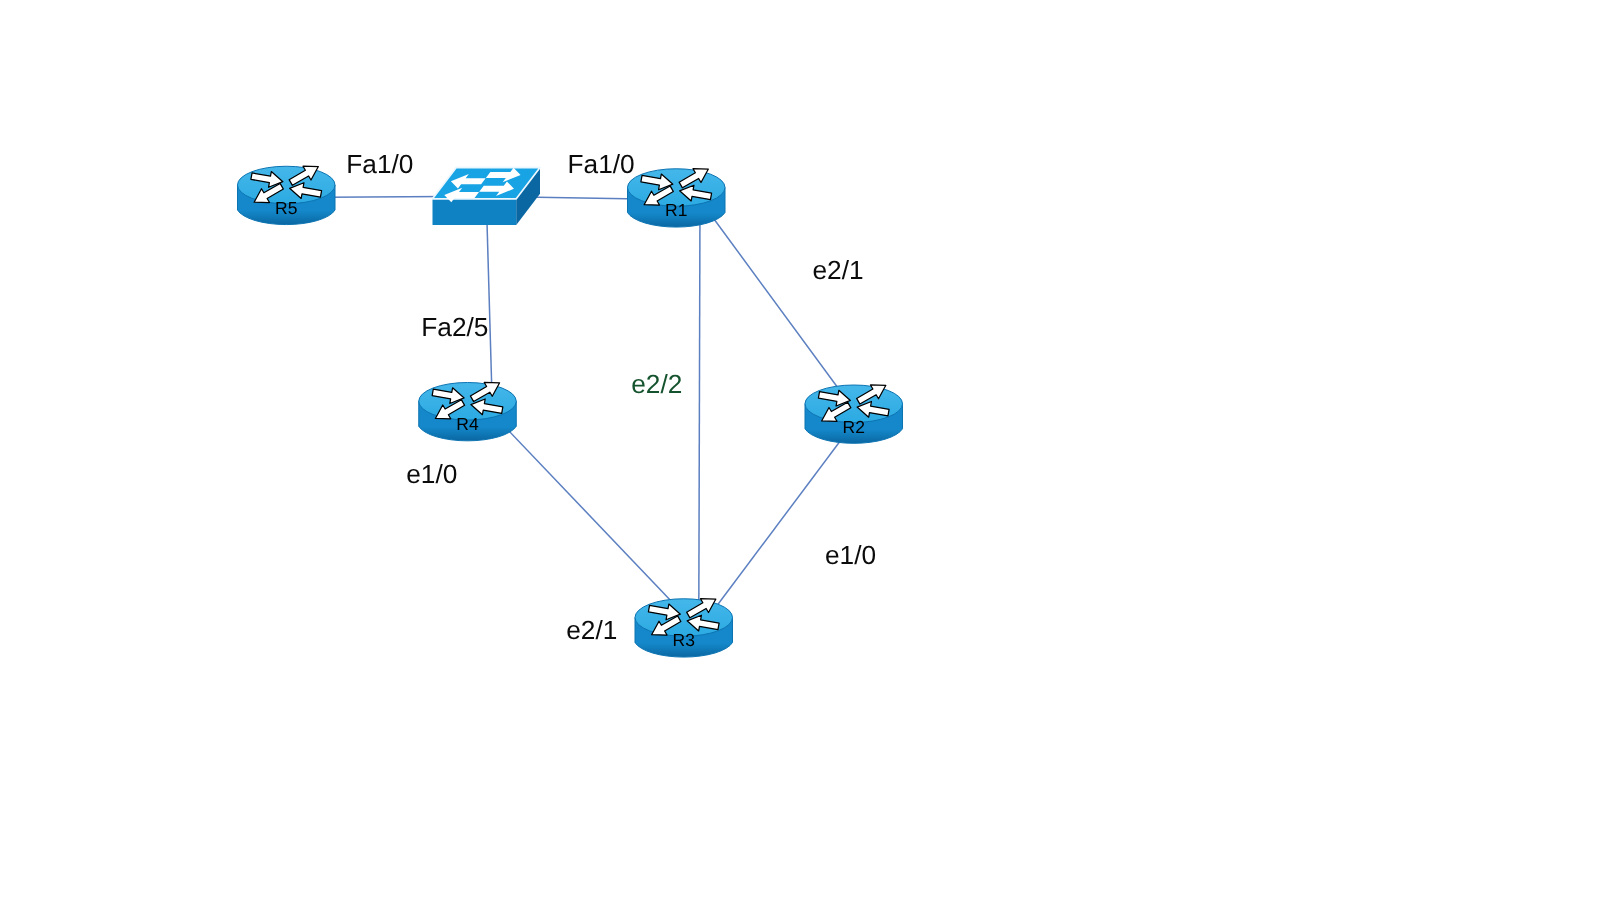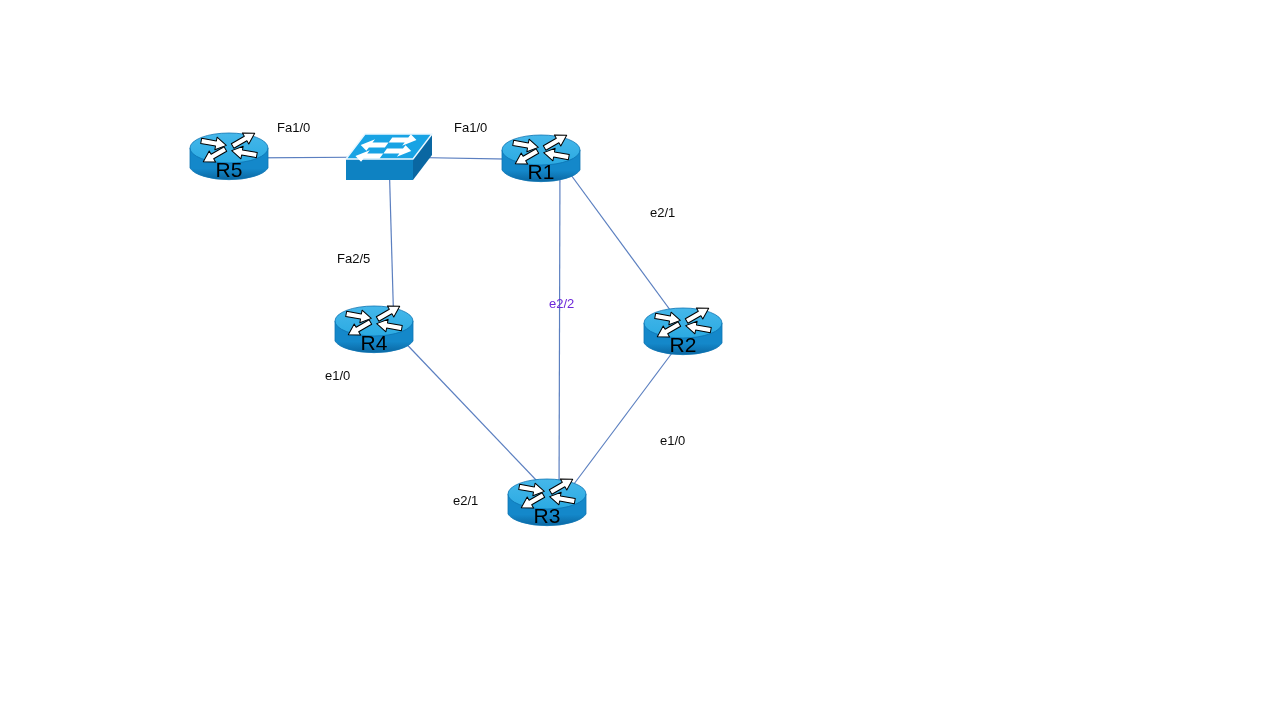--- a/index.html
+++ b/index.html
@@ -5,25 +5,25 @@
   html,body{
     margin:0;padding:0;width:1280px;height:720px;overflow:hidden;
     background:#ffffff;font-family:"Liberation Sans",sans-serif;
   }
   .stage{position:relative;width:1280px;height:720px;background:#ffffff;}
   .links{position:absolute;left:0;top:0;width:1280px;height:720px;}
   .node{position:absolute;}
   .node svg{display:block;}
   .node-label{
     position:absolute;left:0;right:0;text-align:center;
-    color:#000000;font-size:21px;line-height:1;pointer-events:none;
+    color:#000000;font-size:14px;line-height:1;pointer-events:none;
   }
   .router .node-label{top:30px;}
   .if-label{
-    position:absolute;font-size:13px;line-height:1;color:#0b0b0b;
+    position:absolute;font-size:21px;line-height:1;color:#0b0b0b;
     white-space:nowrap;
   }
 </style>
 </head>
 <body>
 
 <div class="stage" style="background: rgb(255, 255, 255);">
   <svg class="links" width="1280" height="720" viewBox="0 0 1280 720">
       <line x1="229" y1="158" x2="389" y2="157" stroke="#5b7fc0" stroke-width="1.2"></line>
       <line x1="389" y1="157" x2="560" y2="160" stroke="#5b7fc0" stroke-width="1.2"></line>
@@ -163,17 +163,17 @@
       <path transform="translate(27,26) rotate(150)" d="M-12 -2.6 L3 -2.6 L3 -6.4 L13.5 0 L3 6.4 L3 2.6 L-12 2.6 Z"></path>
       <path transform="translate(57,24) rotate(190)" d="M-12 -2.6 L3 -2.6 L3 -6.4 L13.5 0 L3 6.4 L3 2.6 L-12 2.6 Z"></path>
     </g>
   </svg>
       <span class="node-label">R3</span>
     </div>
     <div class="if-label" style="left: 277px; top: 121px; color: rgb(11, 11, 11);">Fa1/0</div>
     <div class="if-label" style="left: 454px; top: 121px; color: rgb(11, 11, 11);">Fa1/0</div>
     <div class="if-label" style="left: 650px; top: 206px; color: rgb(11, 11, 11);">e2/1</div>
     <div class="if-label" style="left: 337px; top: 252px; color: rgb(11, 11, 11);">Fa2/5</div>
-    <div class="if-label" style="left: 505px; top: 297px; color: #6d28d9; margin-left: 44px;">e2/2</div>
+    <div class="if-label" style="left: 505px; top: 297px; color: #14532d;">e2/2</div>
     <div class="if-label" style="left: 325px; top: 369px; color: rgb(11, 11, 11);">e1/0</div>
     <div class="if-label" style="left: 660px; top: 434px; color: rgb(11, 11, 11);">e1/0</div>
     <div class="if-label" style="left: 453px; top: 494px; color: rgb(11, 11, 11);">e2/1</div>
   </div>
 
 </body></html>

